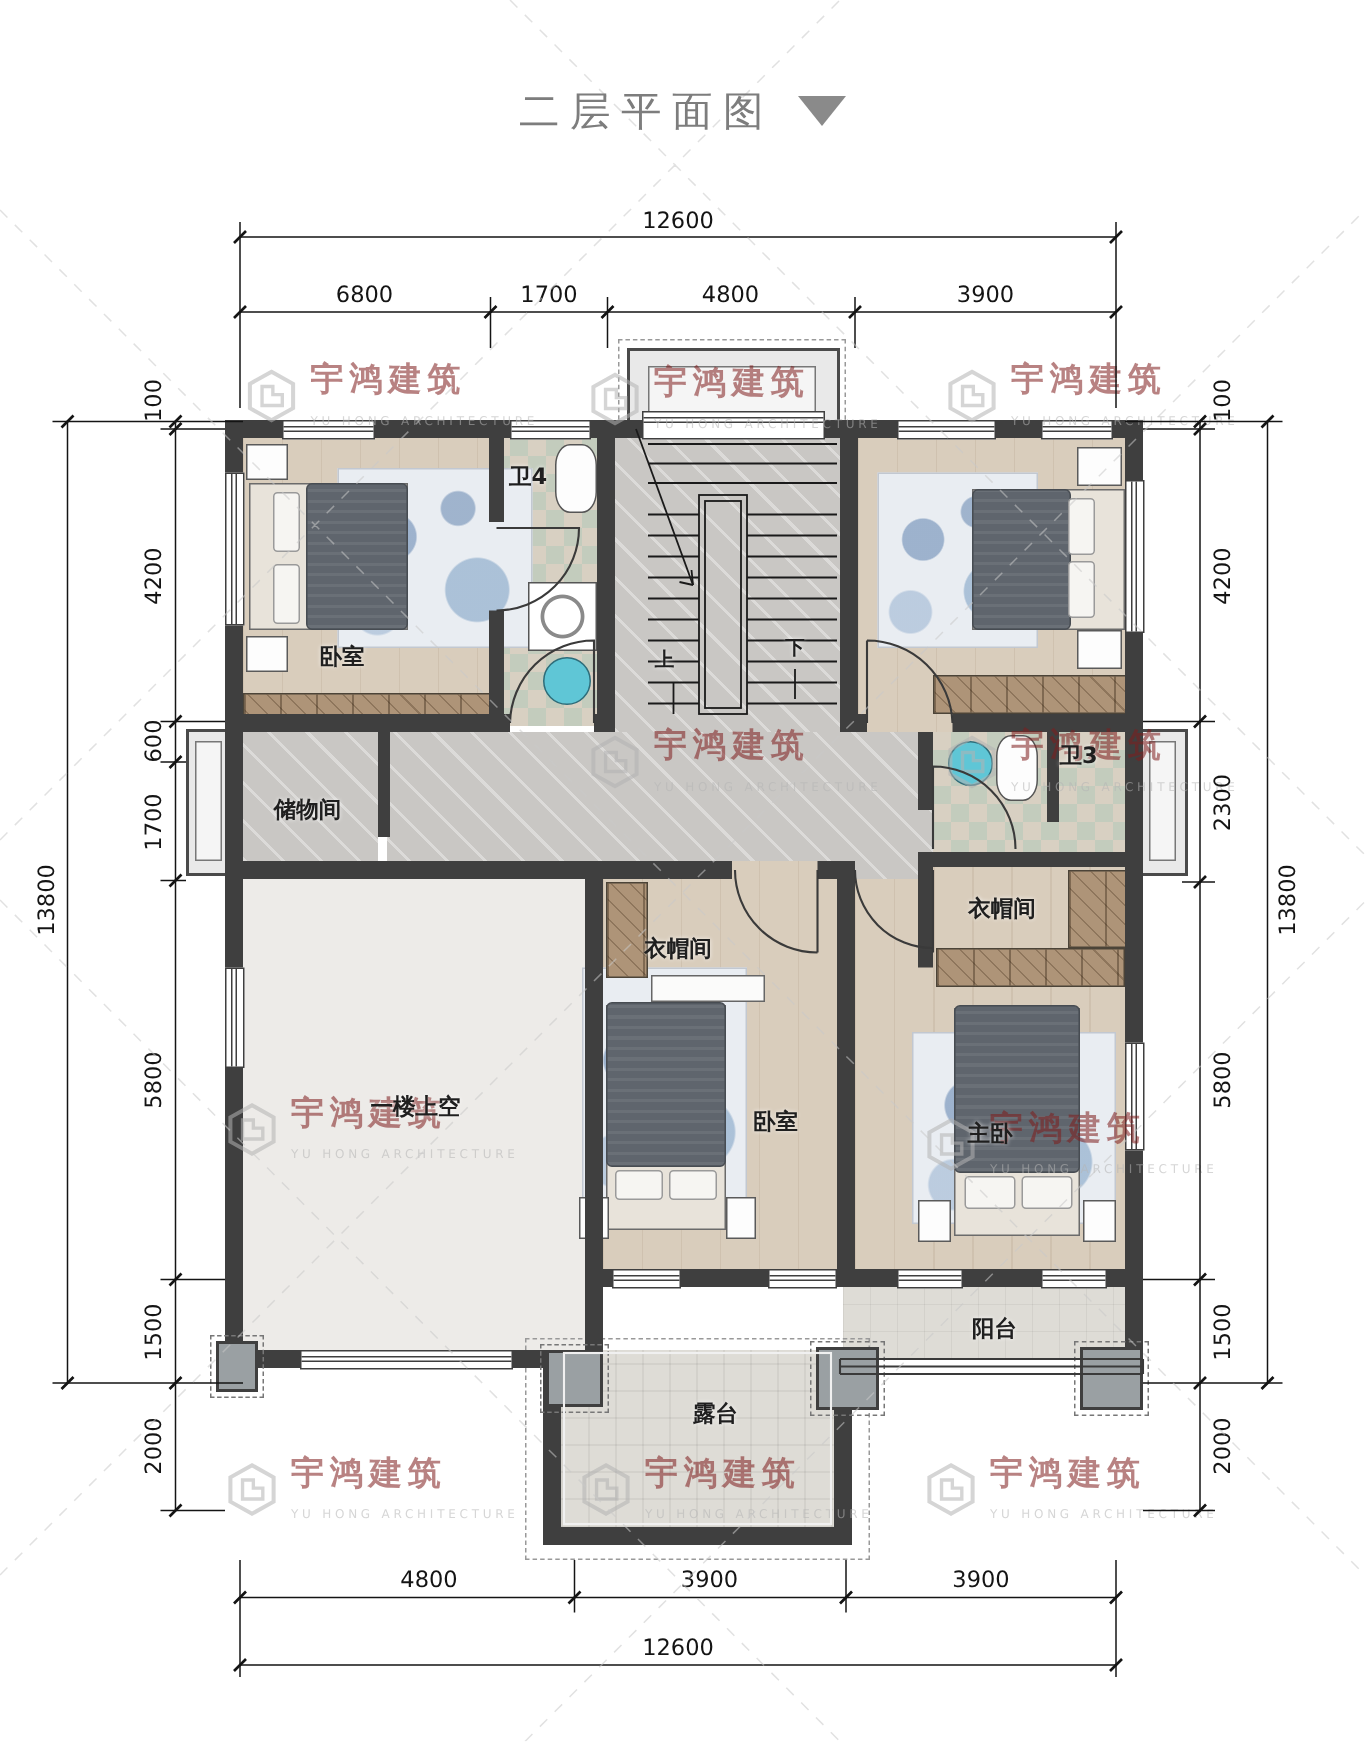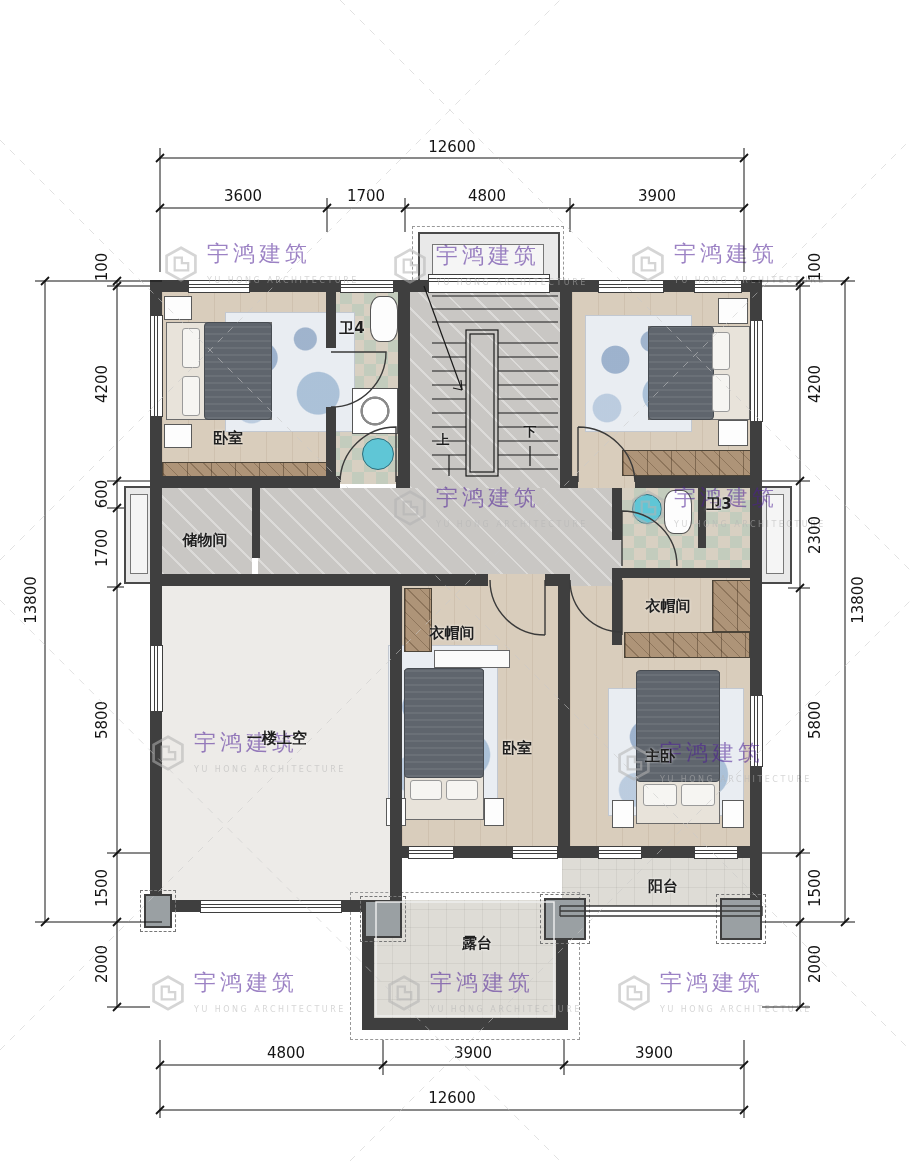--- a/index.html
+++ b/index.html
@@ -44,30 +44,34 @@
   .basin{background:#5fc6d6;border:1px solid #2e6d7a;border-radius:50%}
   .washer{background:#fdfdfd;border:1px solid #555;background-image:radial-gradient(circle at 50% 50%,#fff 0 38%,#8a8a8a 40% 46%,#fff 48%)}
   .faded{opacity:.4}
   
   .lbl{position:absolute;transform:translate(-50%,-50%);font-size:15px;font-weight:600;color:#1f1f1f;white-space:nowrap;z-index:32;text-shadow:0 0 3px rgba(255,255,255,.8)}
   .lbl-s{font-size:13px}
   .dim{position:absolute;width:70px;height:18px;line-height:18px;text-align:center;transform:translate(-50%,-50%);font-size:15px;color:#141414;white-space:nowrap;z-index:32}
   .dim.rot{transform:translate(-50%,-50%) rotate(-90deg)}
   
   .wm{position:absolute;display:flex;align-items:center;gap:8px;z-index:26;opacity:.55;pointer-events:none}
-  .wm-cn{font-size:22px;color:#4c1d95;letter-spacing:4px;font-weight:400;line-height:1}
+  .wm-cn{font-size:22px;color:#7f1d1d;letter-spacing:4px;font-weight:700;line-height:1}
   .wm-en{font-size:8px;color:#b5b5b5;letter-spacing:2.5px;margin-top:11px}
   svg.overlay{position:absolute;left:0;top:0;z-index:30;pointer-events:none}
   svg.folds{position:absolute;left:0;top:0;z-index:40;pointer-events:none;opacity:.55}
 </style>
 </head>
 <body>
 
 <div class="page">
 
+  <div class="title-bar">
+    <span class="title-text">二层平面图</span>
+    <span class="tri"></span>
+  </div>
 
   <div class="floor wood" style="left:570px;top:488px;width:180px;height:358px"></div>
   <div class="floor marble" style="left:258px;top:488px;width:364px;height:98px"></div>
   <div class="floor marble" style="left:162px;top:488px;width:90px;height:86px"></div>
   <div class="floor marble" style="left:410px;top:292px;width:150px;height:196px"></div>
   <div class="floor wood" style="left:162px;top:292px;width:164px;height:196px"></div>
   <div class="floor tile" style="left:328px;top:292px;width:70px;height:192px"></div>
   <div class="floor wood" style="left:572px;top:292px;width:178px;height:196px"></div>
   <div class="floor wood" style="left:402px;top:574px;width:156px;height:272px"></div>
   <div class="floor lightfloor" style="left:162px;top:586px;width:228px;height:314px"></div>
@@ -241,35 +245,35 @@
     </g>
   </svg>
 
   <svg class="folds" width="910" height="1161" viewBox="0 0 910 1161">
     <g stroke="#c9c9c9" stroke-width="1" stroke-dasharray="7 7" fill="none">
       <path d="M0,560 L560,0 M340,0 L910,570 M0,140 L910,1050 M0,600 L560,1161 M350,1161 L910,601 M0,1050 L910,140"></path>
     </g>
   </svg>
 
   <div class="lbl" style="left:228px;top:438px">卧室</div>
-  <div class="lbl" style="left:352px;top:328px">卫4</div>
+  <div class="lbl" style="left:352px;top:318px">卫4</div>
   <div class="lbl" style="left:205px;top:540px">储物间</div>
   <div class="lbl" style="left:277px;top:738px">一楼上空</div>
   <div class="lbl" style="left:452px;top:633px">衣帽间</div>
   <div class="lbl" style="left:668px;top:606px">衣帽间</div>
   <div class="lbl" style="left:517px;top:748px">卧室</div>
   <div class="lbl" style="left:660px;top:756px">主卧</div>
   <div class="lbl" style="left:719px;top:504px">卫3</div>
   <div class="lbl" style="left:663px;top:886px">阳台</div>
   <div class="lbl" style="left:477px;top:943px">露台</div>
   <div class="lbl lbl-s" style="left:443px;top:440px">上</div>
   <div class="lbl lbl-s" style="left:530px;top:432px">下</div>
 
   <div class="dim" style="left:452px;top:147px">12600</div>
-  <div class="dim" style="left:243px;top:196px">3600</div>
+  <div class="dim" style="left:243px;top:196px">6800</div>
   <div class="dim" style="left:366px;top:196px">1700</div>
   <div class="dim" style="left:487px;top:196px">4800</div>
   <div class="dim" style="left:657px;top:196px">3900</div>
 
   <div class="dim" style="left:286px;top:1053px">4800</div>
   <div class="dim" style="left:473px;top:1053px">3900</div>
   <div class="dim" style="left:654px;top:1053px">3900</div>
   <div class="dim" style="left:452px;top:1098px">12600</div>
 
   <div class="dim rot" style="left:102px;top:267px">100</div>

